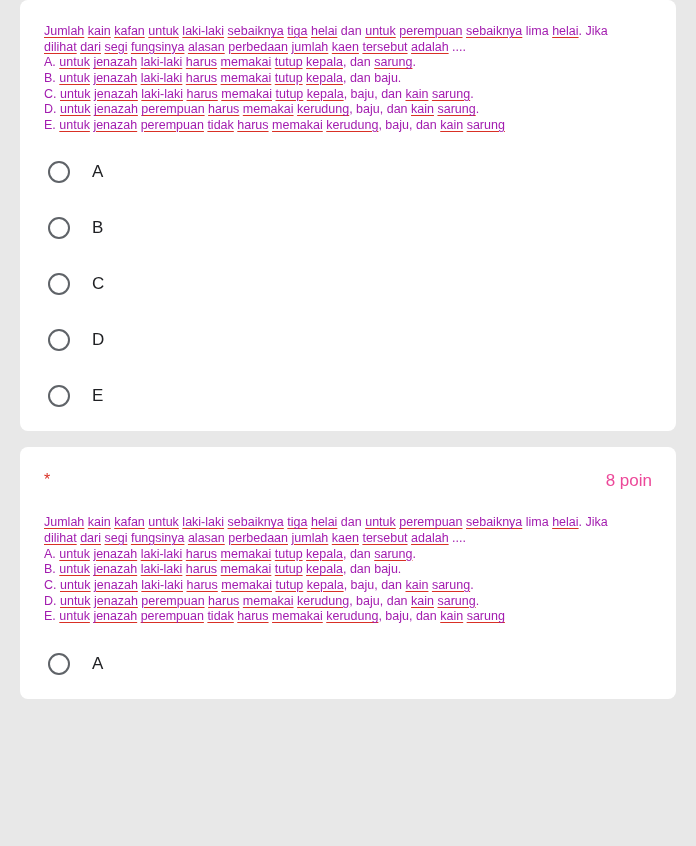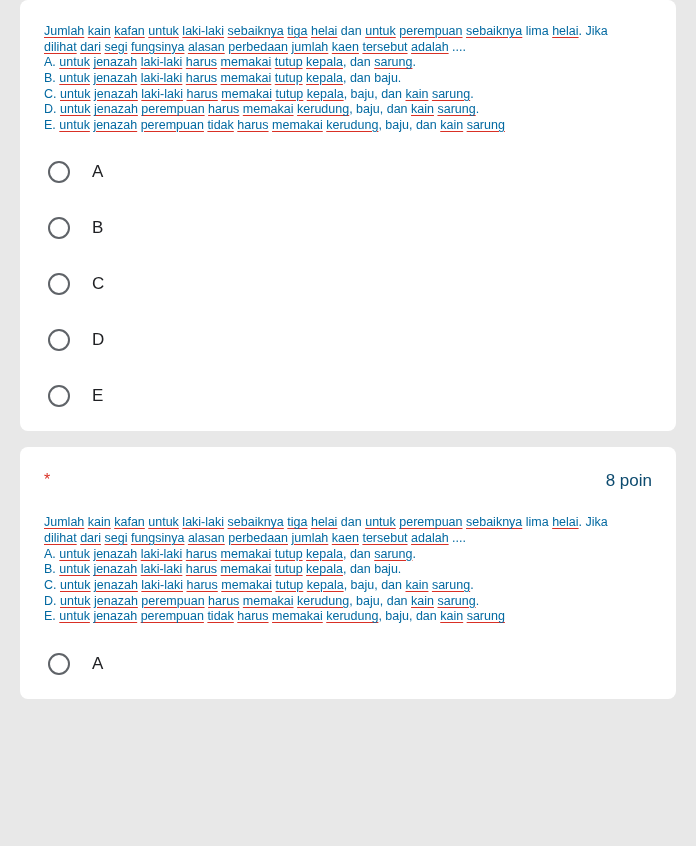--- a/index.html
+++ b/index.html
@@ -19,27 +19,27 @@
     display: flex;
     justify-content: space-between;
     align-items: flex-start;
     margin-bottom: 24px;
   }
   .required-star {
     color: #d93025;
     font-size: 16px;
   }
   .points {
-    color: #0c4a6e;
+    color: #ec4899;
     font-size: 17px;
   }
   .question-block {
     font-size: 12.5px;
     line-height: 1.25;
-    color: #0369a1;
+    color: #a21caf;
     margin-bottom: 28px;
   }
   .question-block .sp {
     text-decoration: underline;
     text-decoration-color: #d93025;
     text-decoration-thickness: 1px;
     text-underline-offset: 2px;
   }
   .options-list {
     display: flex;

